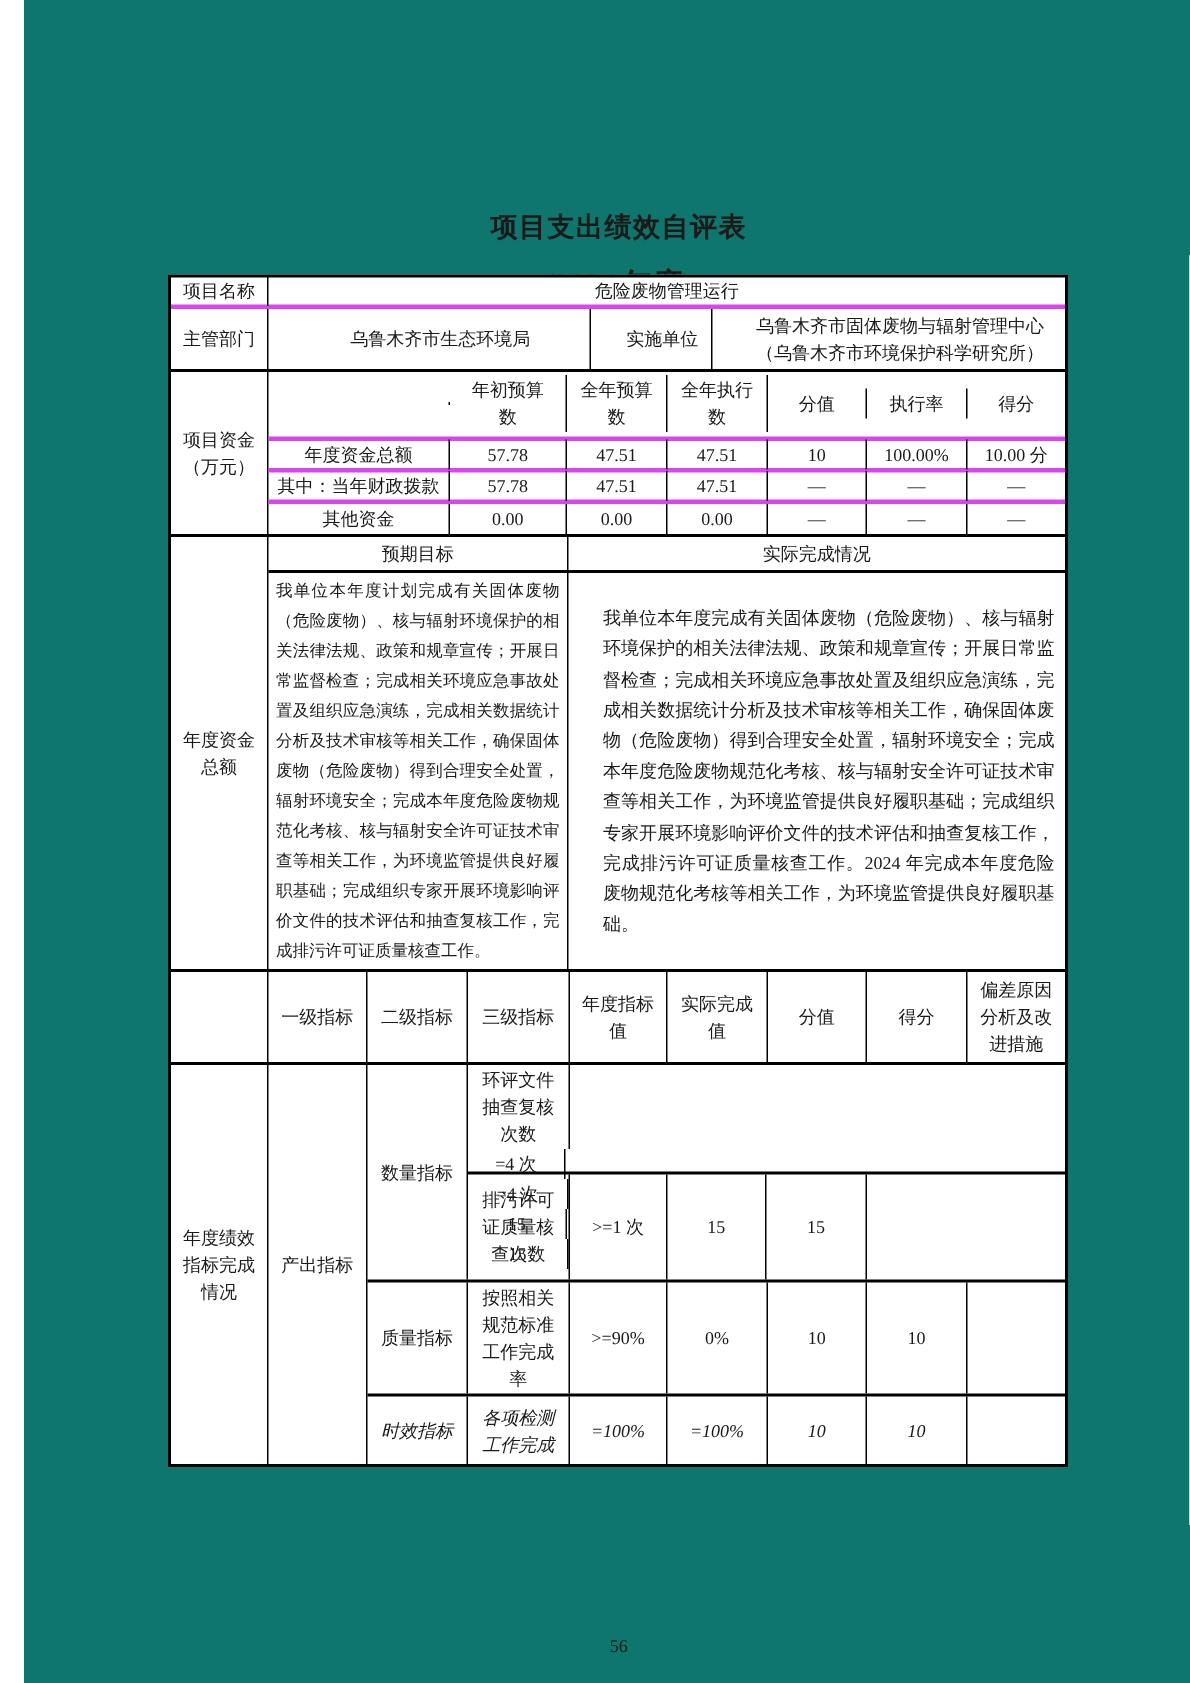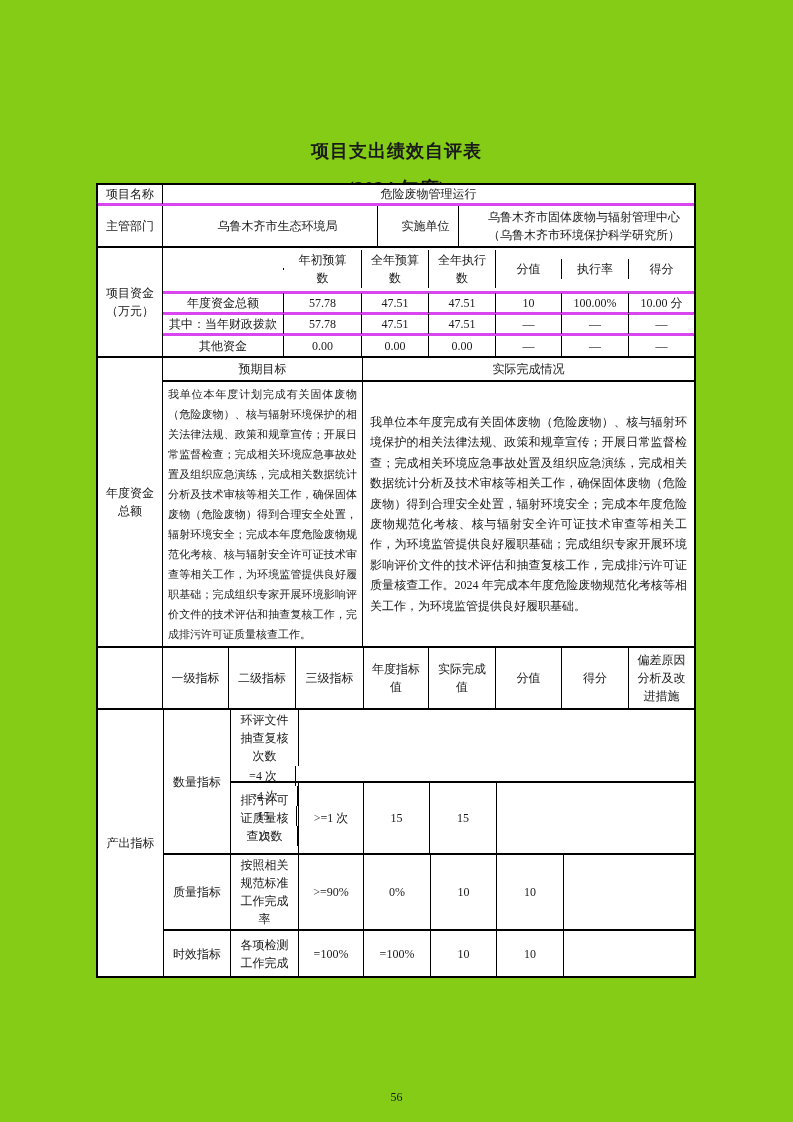--- a/index.html
+++ b/index.html
@@ -3,21 +3,21 @@
 <meta charset="utf-8">
 <style>
   * { box-sizing: border-box; margin: 0; padding: 0; }
   html, body { background: #ffffff; }
   body {
     width: 793px; height: 1122px;
     position: relative;
     font-family: "Liberation Serif", "DejaVu Serif", serif;
     color: #1a1a1a;
   }
-  .page { position: absolute; inset: 0; background: #84cc16; overflow: hidden; }
+  .page { position: absolute; inset: 0; background: #0f766e; overflow: hidden; margin-left: 16px; }
 
   .doc-title {
     position: absolute; top: 139px; left: 0; width: 793px;
     text-align: center; font-size: 18px; font-weight: bold; letter-spacing: 1px;
   }
   .doc-subtitle {
     position: absolute; top: 176px; left: 0; width: 793px;
     text-align: center; font-size: 20px; font-weight: bold;
   }
   .page-num {
@@ -48,23 +48,23 @@
   .w78 { width: 78px; flex: none; }
   .w121 { width: 121px; flex: none; }
   .w200 { width: 200px; flex: none; }
   .f1 { flex: 1; }
 
   .pad6 { padding: 1px 6px; }
   .pad9 { padding: 1px 10px; }
 
   .h21 { height: 21px; } .h42 { height: 42px; gap: 15px; } .h47 { height: 47px; }
   .h25 { height: 25px; } .h110 { height: 110px; } .h290 { height: 290px; }
-  .h265 { height: 265px; } .h62 { height: 62px; } .h266 { height: 266px; }
+  .h265 { height: 265px; gap: 16px; } .h62 { height: 62px; } .h266 { height: 266px; }
   .h145 { height: 145px; } .h73 { height: 73px; flex-direction: column; } .h70 { height: 70px; }
-  .h78r { height: 78px; } .h43 { height: 53px; }
+  .h78r { height: 78px; } .h43 { height: 53px; font-style: italic; }
 
   .goal-cell { align-items: center; padding: 2px 5px; }
   .goal-inner { width: 100%; text-align: justify; }
   .goal-inner.expected { font-size: 11px; line-height: 20px; }
   .goal-inner.actual { font-size: 12px; line-height: 20.4px; padding: 0 2px; }
 </style>
 </head>
 <body>
 
 <div class="page">
@@ -152,20 +152,21 @@
       <div class="cell w67">二级指标</div>
       <div class="cell w68">三级指标</div>
       <div class="cell w65 pad6">年度指标值</div>
       <div class="cell w67 pad6">实际完成值</div>
       <div class="cell w66">分值</div>
       <div class="cell w67">得分</div>
       <div class="cell f1 pad6">偏差原因分析及改进措施</div>
     </div>
 
     <div class="row h266">
+      <div class="cell w65 pad6">年度绩效指标完成情况</div>
       <div class="cell w66">产出指标</div>
       <div class="col">
 
         <div class="row h145 bb2">
           <div class="cell w67">数量指标</div>
           <div class="col">
             <div class="row h73 bb2">
               <div class="cell w68 pad6">环评文件抽查复核次数</div>
               <div class="cell w65">=4 次</div>
               <div class="cell w67">=4 次</div>

